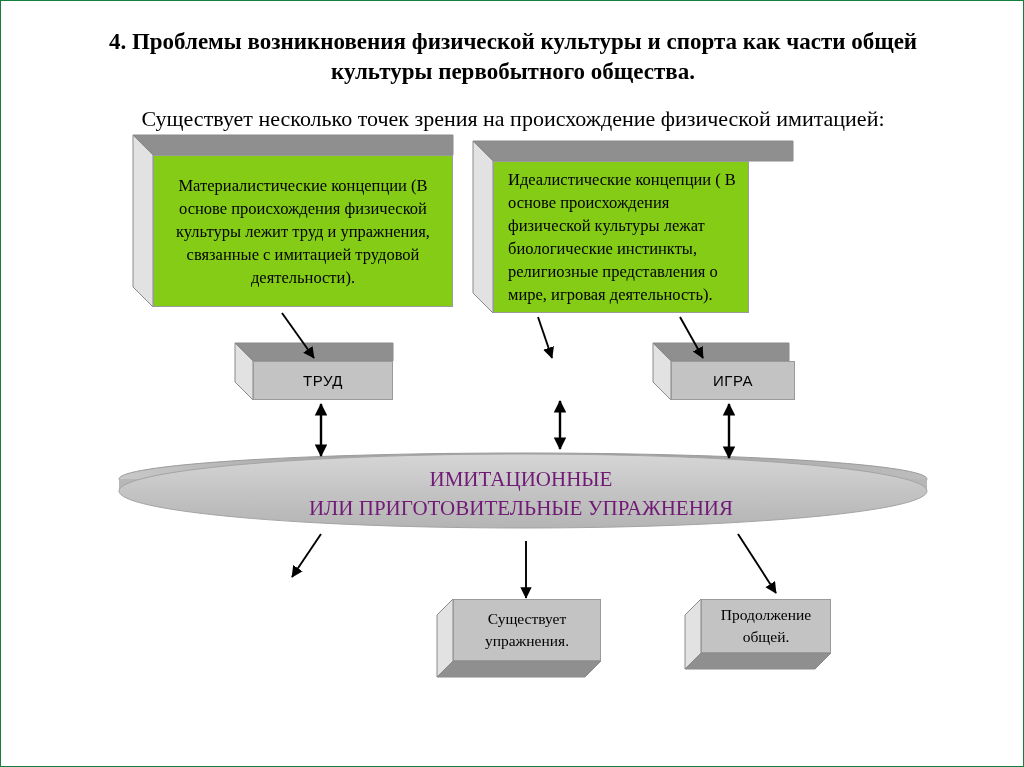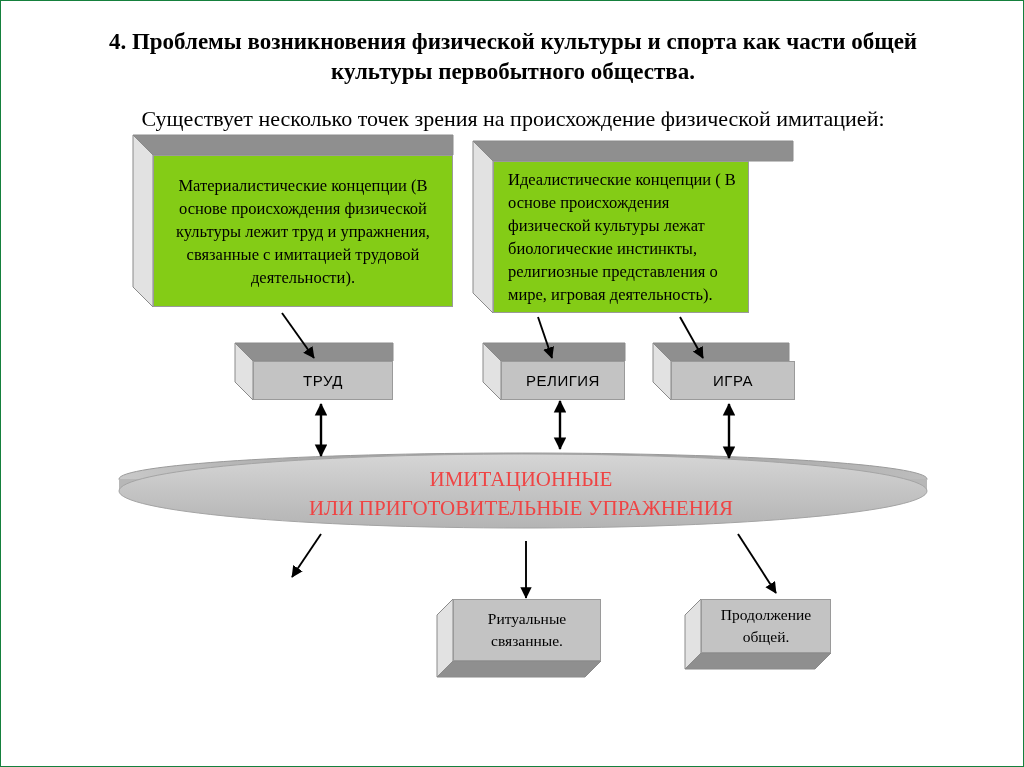--- a/index.html
+++ b/index.html
@@ -118,21 +118,21 @@
     width: 820px;
     height: 90px;
     display: flex;
     flex-direction: column;
     align-items: center;
     justify-content: center;
     text-align: center;
     font-family: "Liberation Serif", serif;
     font-size: 21px;
     line-height: 29px;
-    color: #ef4444;
+    color: #701a75;
     z-index: 6;
     pointer-events: none;
   }
 
   
   #arrows {
     position: absolute;
     left: 0; top: 0;
     width: 1024px;
     height: 767px;
@@ -171,29 +171,20 @@
   <div class="box3d mid" style="left:252px; top:360px; width:140px; height:39px;">
     <svg class="extr" width="160" height="59" viewBox="0 0 160 59" aria-hidden="true">
       <polygon points="-18,-18 140,-18 140,0 0,0" fill="#8f8f8f" stroke="#8a8a8a" stroke-width="1"></polygon>
       <polygon points="-18,-18 0,0 0,39 -18,21" fill="#e2e2e2" stroke="#8a8a8a" stroke-width="1"></polygon>
     </svg>
     <div class="face">
       <span class="txt">ТРУД</span>
     </div>
   </div>
 
-  <div class="box3d mid" style="left:500px; top:360px; width:124px; height:39px;">
-    <svg class="extr" width="144" height="59" viewBox="0 0 144 59" aria-hidden="true">
-      <polygon points="-18,-18 124,-18 124,0 0,0" fill="#8f8f8f" stroke="#8a8a8a" stroke-width="1"></polygon>
-      <polygon points="-18,-18 0,0 0,39 -18,21" fill="#e2e2e2" stroke="#8a8a8a" stroke-width="1"></polygon>
-    </svg>
-    <div class="face">
-      <span class="txt">РЕЛИГИЯ</span>
-    </div>
-  </div>
 
   <div class="box3d mid" style="left:670px; top:360px; width:124px; height:39px;">
     <svg class="extr" width="140" height="59" viewBox="0 0 140 59" aria-hidden="true">
       <polygon points="-18,-18 118,-18 118,0 0,0" fill="#8f8f8f" stroke="#8a8a8a" stroke-width="1"></polygon>
       <polygon points="-18,-18 0,0 0,39 -18,21" fill="#e2e2e2" stroke="#8a8a8a" stroke-width="1"></polygon>
     </svg>
     <div class="face">
       <span class="txt">ИГРА</span>
     </div>
   </div>
@@ -226,21 +217,21 @@
     <div>ИЛИ ПРИГОТОВИТЕЛЬНЫЕ УПРАЖНЕНИЯ</div>
   </div>
 
 
   <div class="box3d bottom" style="left:452px; top:598px; width:148px; height:62px;">
     <svg class="extr" width="168" height="82" viewBox="0 0 168 82" aria-hidden="true">
       <polygon points="-16,16 0,0 0,62 -16,78" fill="#e2e2e2" stroke="#8a8a8a" stroke-width="1"></polygon>
       <polygon points="-16,78 0,62 148,62 132,78" fill="#8f8f8f" stroke="#8a8a8a" stroke-width="1"></polygon>
     </svg>
     <div class="face">
-      <span class="txt">Ритуальные связанные.</span>
+      <span class="txt">Существует упражнения.</span>
     </div>
   </div>
 
   <div class="box3d bottom" style="left:700px; top:598px; width:130px; height:54px;">
     <svg class="extr" width="150" height="74" viewBox="0 0 150 74" aria-hidden="true">
       <polygon points="-16,16 0,0 0,54 -16,70" fill="#e2e2e2" stroke="#8a8a8a" stroke-width="1"></polygon>
       <polygon points="-16,70 0,54 130,54 114,70" fill="#8f8f8f" stroke="#8a8a8a" stroke-width="1"></polygon>
     </svg>
     <div class="face">
       <span class="txt">Продолжение общей.</span>

